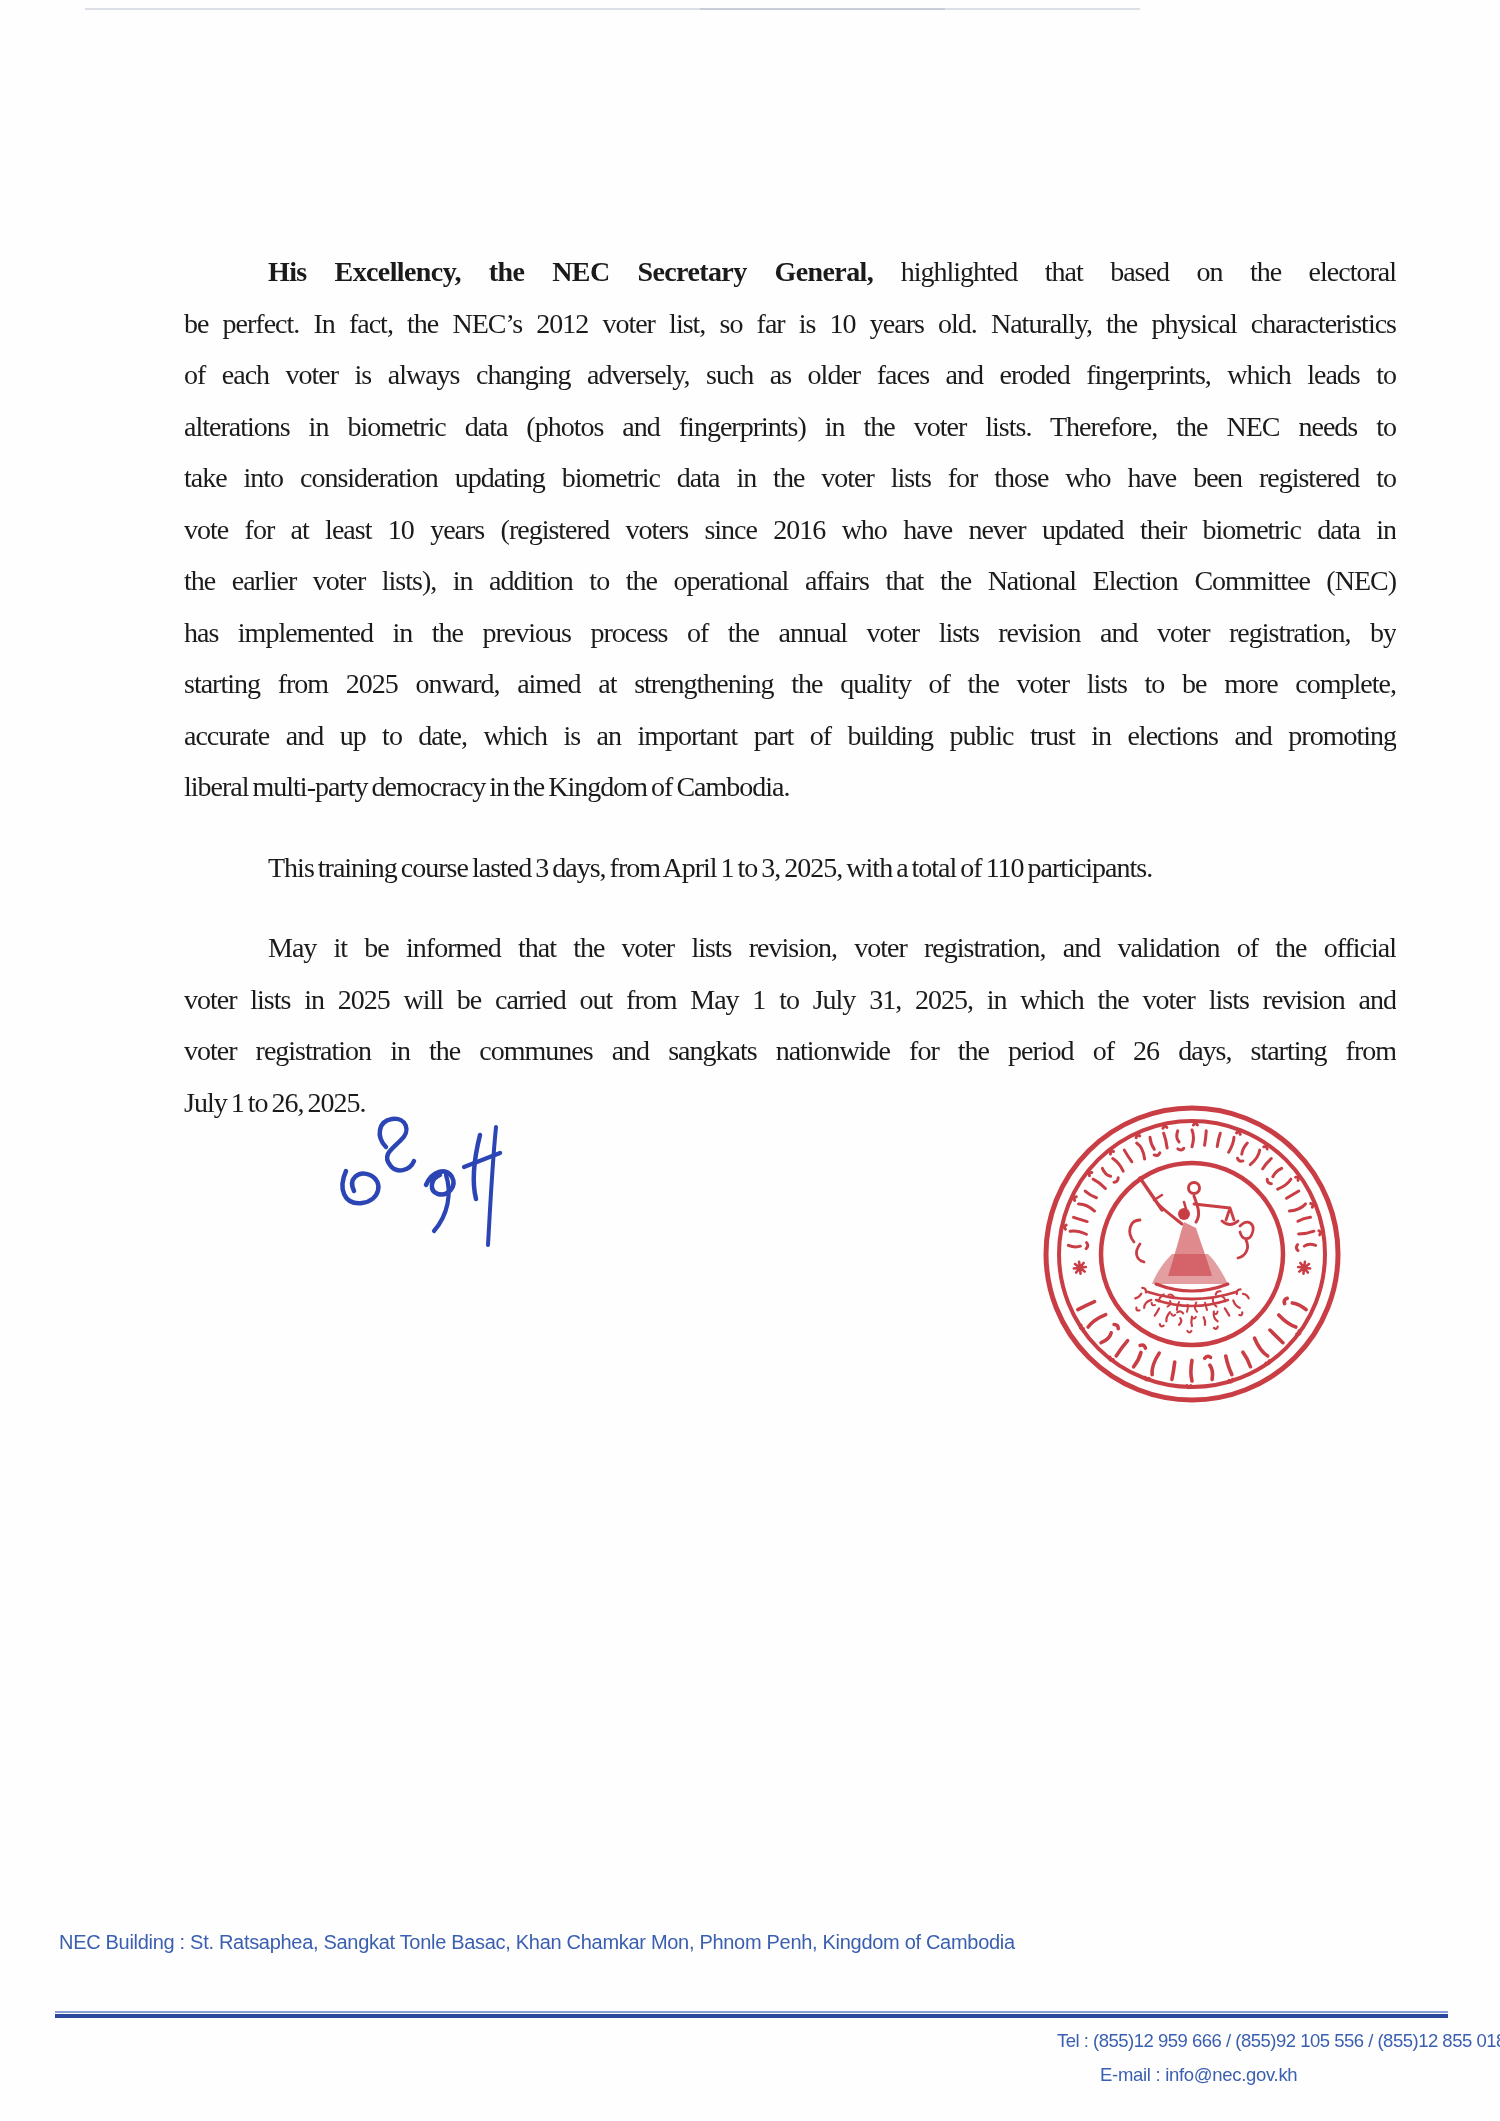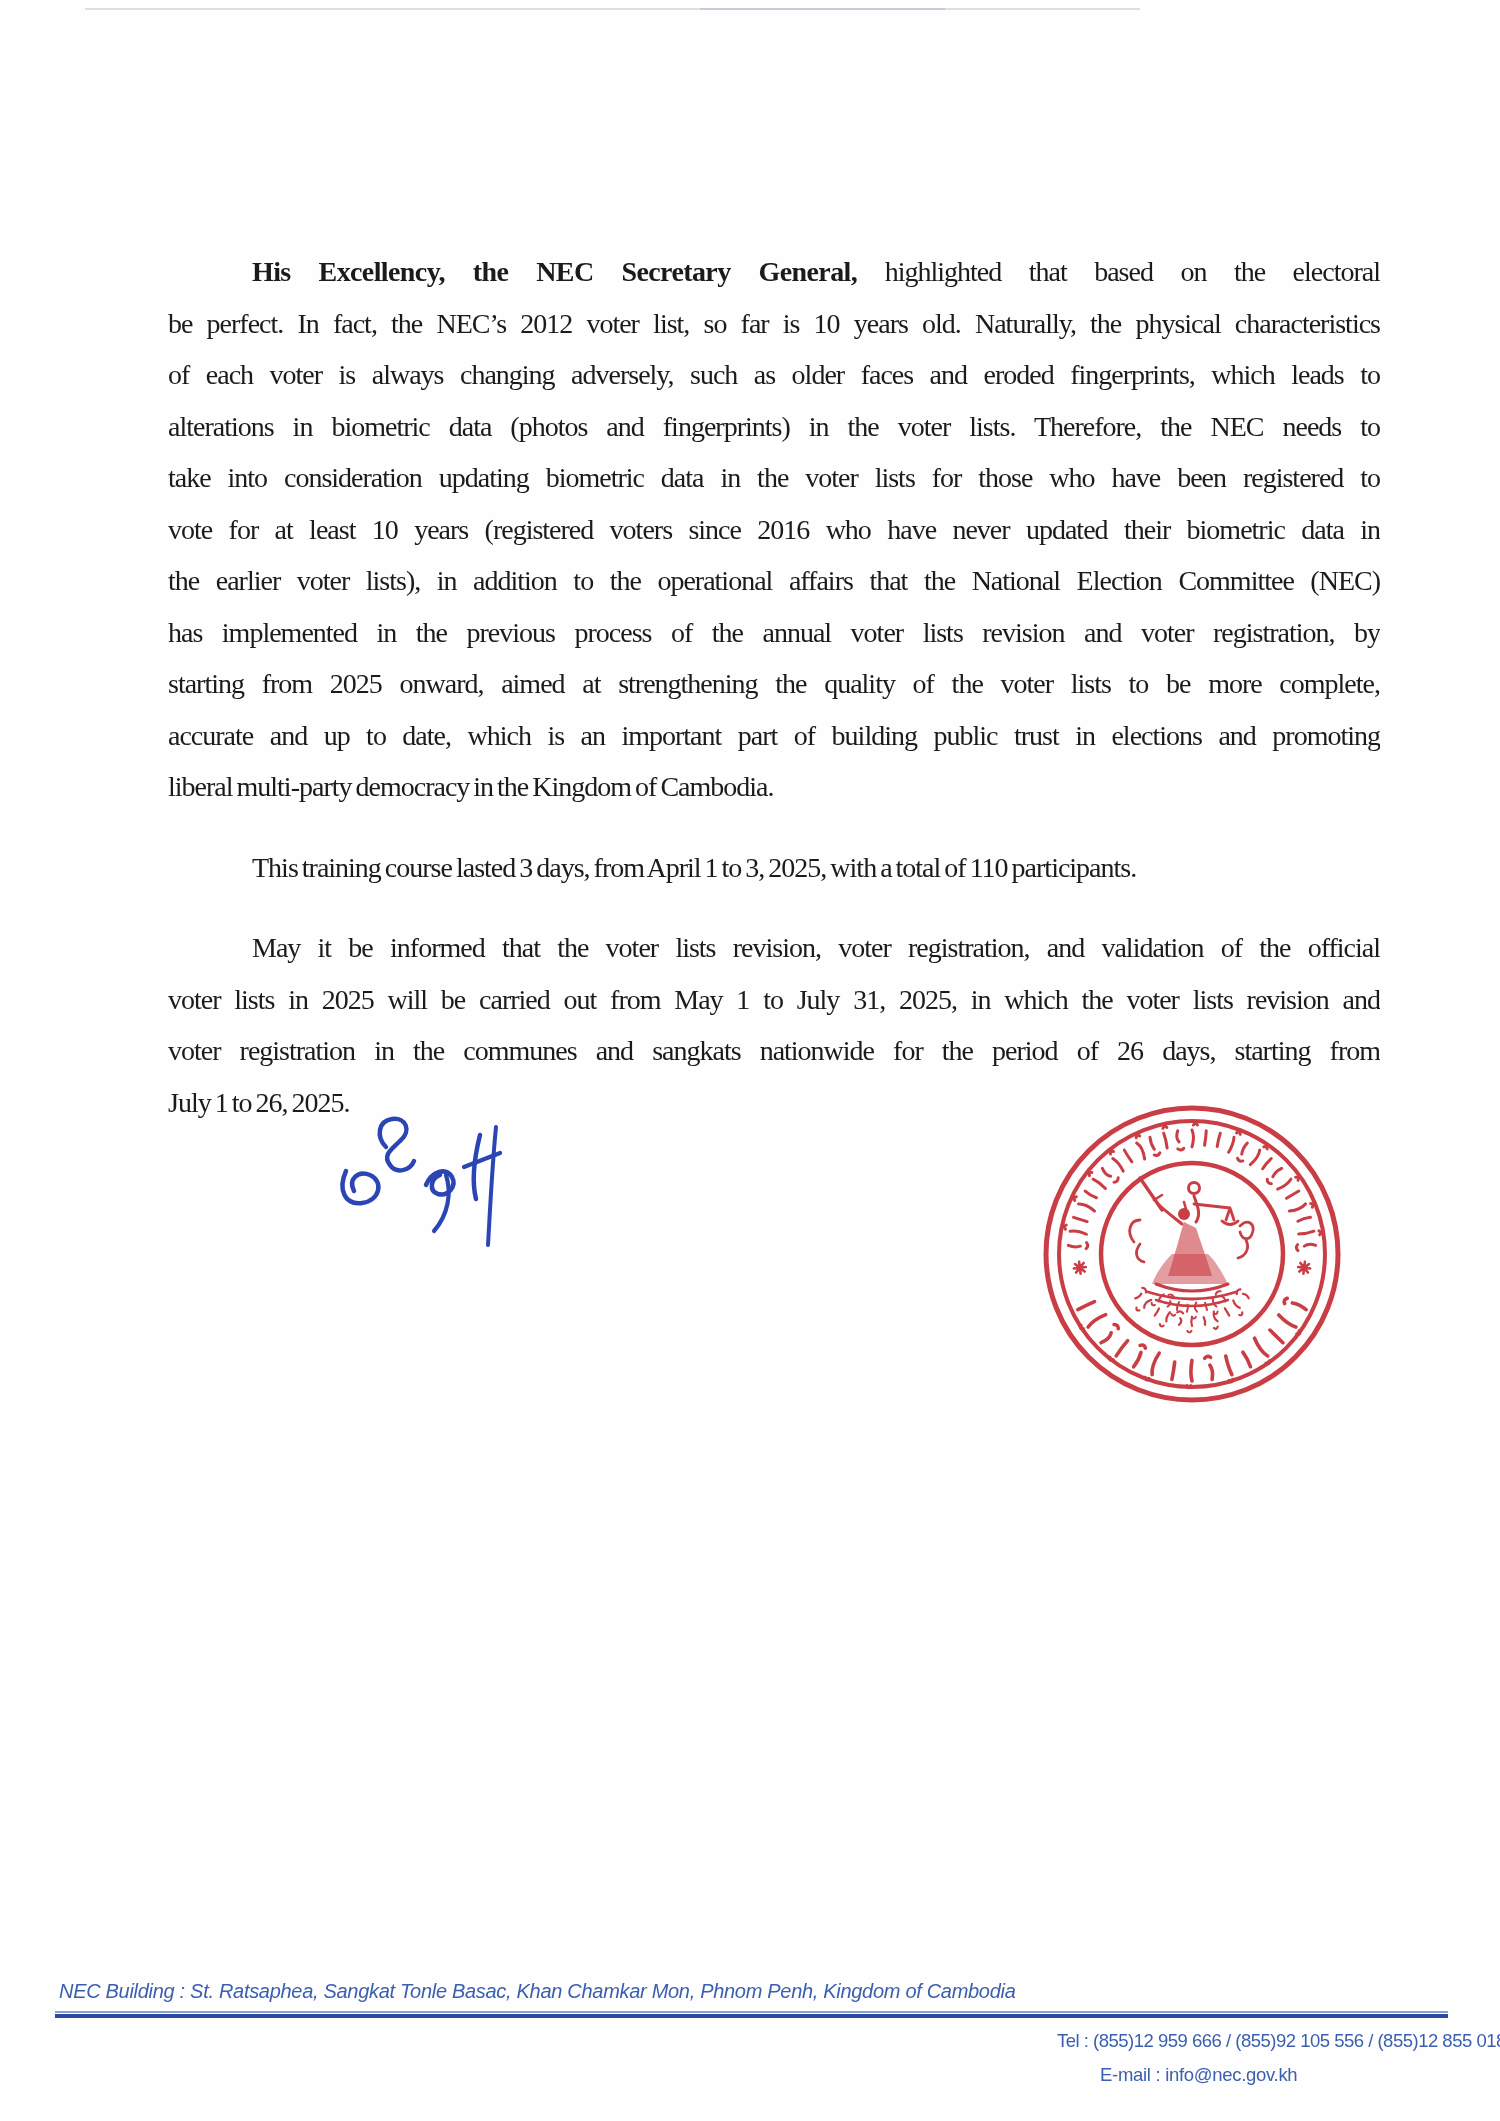--- a/index.html
+++ b/index.html
@@ -6,21 +6,21 @@
   .page{
     position:relative;
     width:1500px;height:2121px;
     background:#fefefe;
     overflow:hidden;
     font-family:"Liberation Serif","DejaVu Serif",serif;
     color:var(--doc-text,#1b1b1b);
   }
   .scan-artifact{position:absolute;height:2px;background:var(--artifact,#dcdfe6);}
   .doc-body{
-    position:absolute;left:168px;top:246px;width:1212px;
+    position:absolute;left:184px;top:246px;width:1212px;
     font-size:28px;line-height:51.5px;
     letter-spacing:-1px;word-spacing:-2px;
   }
   .para{margin:0;}
   .para + .para{margin-top:29px;}
   .line{
     text-align:justify;text-align-last:justify;text-justify:inter-word;
     height:51.5px;overflow:hidden;white-space:normal;
   }
   .line.first{padding-left:84px;}
@@ -34,21 +34,21 @@
   .footer-rule{position:absolute;left:55px;width:1393px;}
   .footer-rule.thin{top:2011px;height:2px;background:var(--rule-light,#7f97cc);}
   .footer-rule.thick{top:2014px;height:4px;background:var(--rule-color,#2b4a9e);}
   .footer-text{
     position:absolute;
     font-family:"Liberation Sans","DejaVu Sans",sans-serif;
     color:var(--footer-text,#3a5fb0);
     letter-spacing:-0.3px;
     white-space:nowrap;
   }
-  .footer-address{left:59px;top:1980px;font-size:20px;font-style:italic;}
+  .footer-address{left:59px;top:1931px;font-size:20px;}
   .footer-tel{left:1057px;top:2030px;font-size:18.5px;letter-spacing:-0.5px;}
   .footer-email{left:1100px;top:2064px;font-size:18.5px;}
 </style>
 </head>
 <body>
 
 <div class="page">
 
   <div class="scan-artifact" style="left:85px;top:8px;width:1055px;"></div>
   <div class="scan-artifact" style="left:700px;top:8px;width:245px;background:#c9ccd6;"></div>

